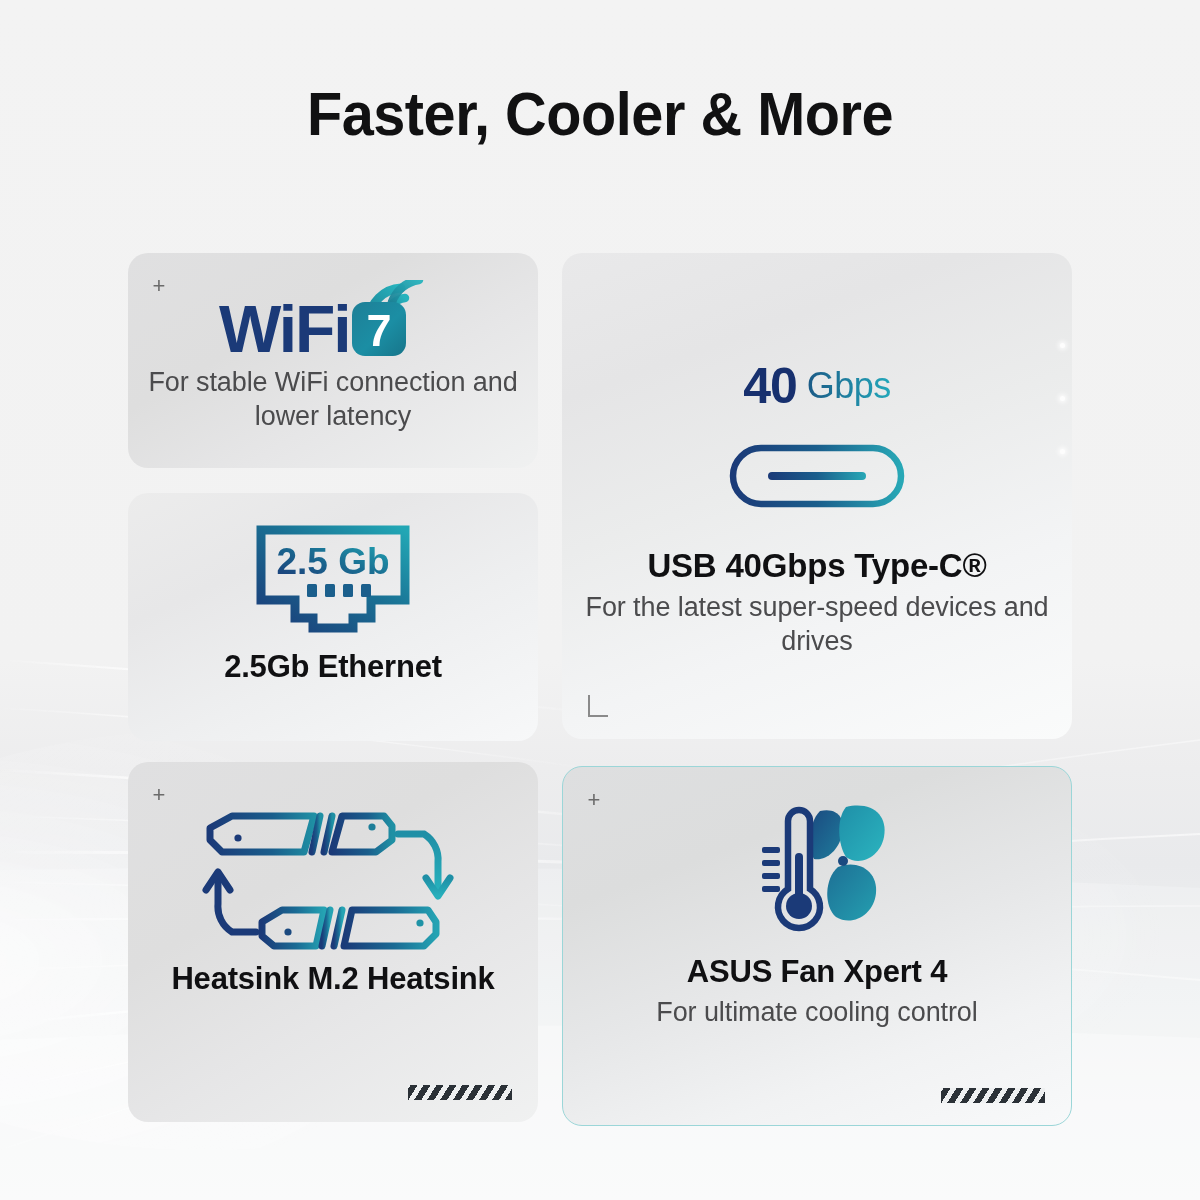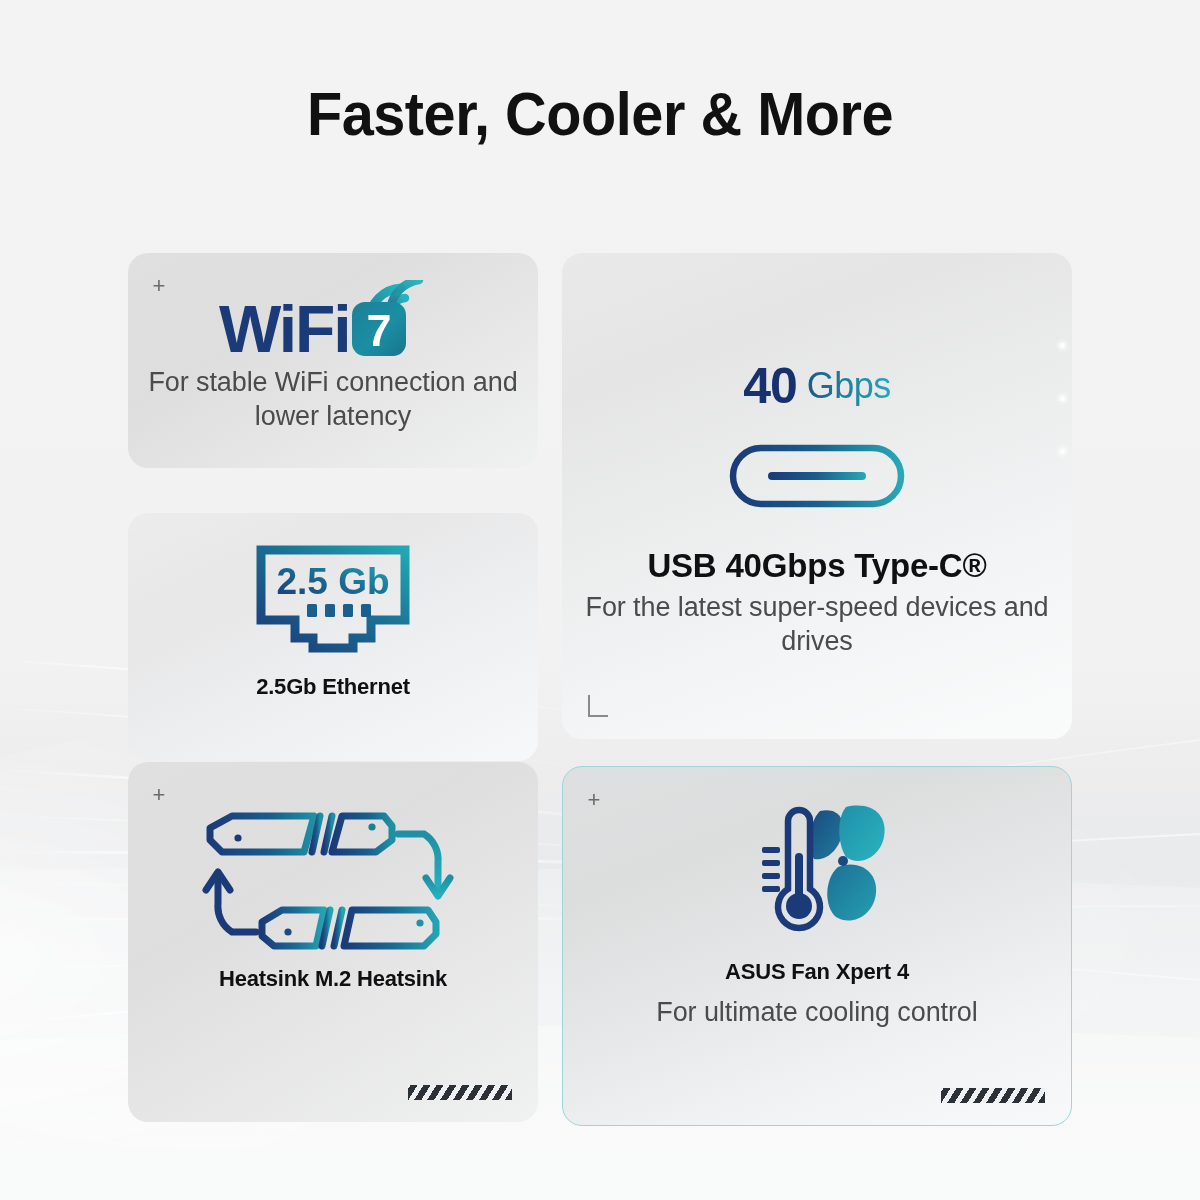--- a/index.html
+++ b/index.html
@@ -120,21 +120,21 @@
   }
 
   
   .card-body {
     position: absolute;
     left: 0; right: 0;
     text-align: center;
     padding: 0 6px;
   }
   .card-title {
-    font-size: 22px;
+    font-size: 31px;
     line-height: 38px;
     font-weight: 700;
     color: #101012;
     letter-spacing: -0.2px;
   }
   .card-title.big {
     font-size: 33px;
     line-height: 40px;
   }
   .card-desc {
@@ -243,21 +243,21 @@
         <rect x="133" y="22" width="54" height="54" rx="13" fill="url(#w7badge)"></rect>
         <text x="160" y="66" text-anchor="middle" font-family="Liberation Sans, sans-serif" font-size="45" font-weight="700" fill="#ffffff">7</text>
       </svg>
     </div>
 
     <div class="card-body" style="top:112px;">
       <div class="card-desc solo">For stable WiFi connection and lower latency</div>
     </div>
   </div>
 
-  <div class="card light" style="left:128px; top:513px; width:410px; height:248px;">
+  <div class="card light" style="left:128px; top:493px; width:410px; height:248px;">
 
     <div class="icon-wrap" style="top:28px; height:120px;">
       <svg width="160" height="118" viewBox="0 0 160 118">
         <defs>
           <linearGradient id="ethg" x1="0" y1="1" x2="1" y2="0">
             <stop offset="0%" stop-color="#1b3a78"></stop>
             <stop offset="55%" stop-color="#1a6f93"></stop>
             <stop offset="100%" stop-color="#22a7b5"></stop>
           </linearGradient>
         </defs>

